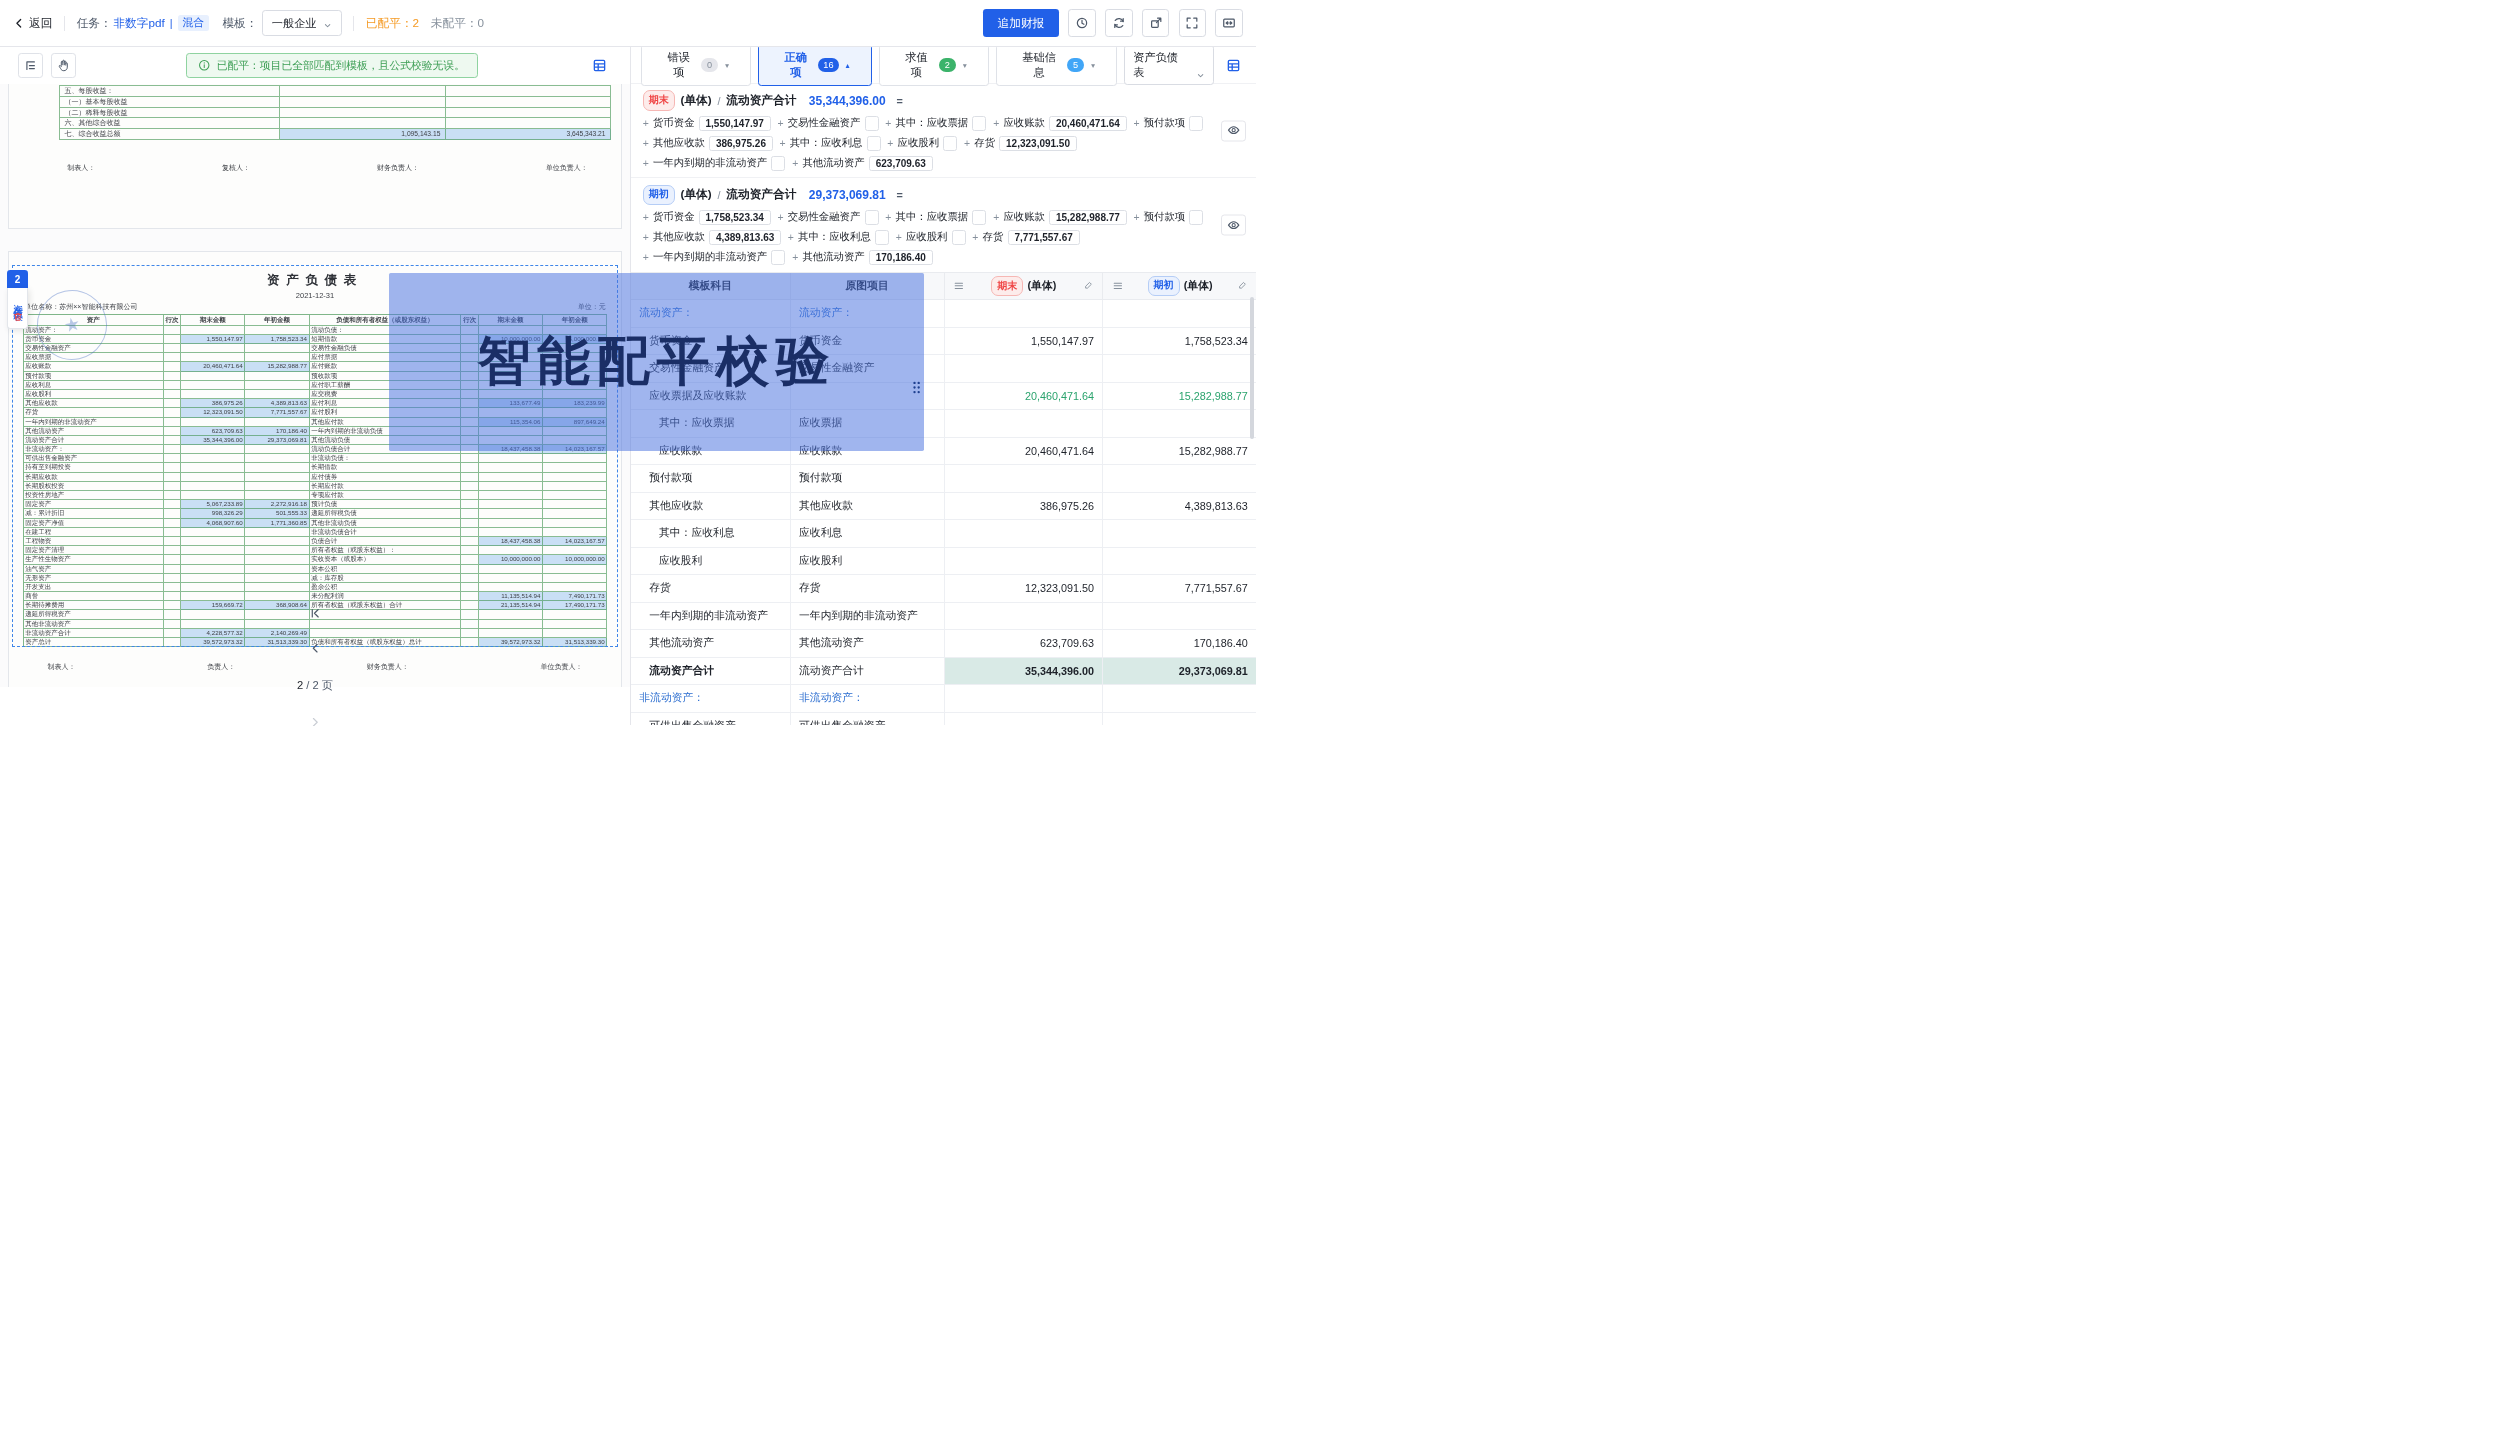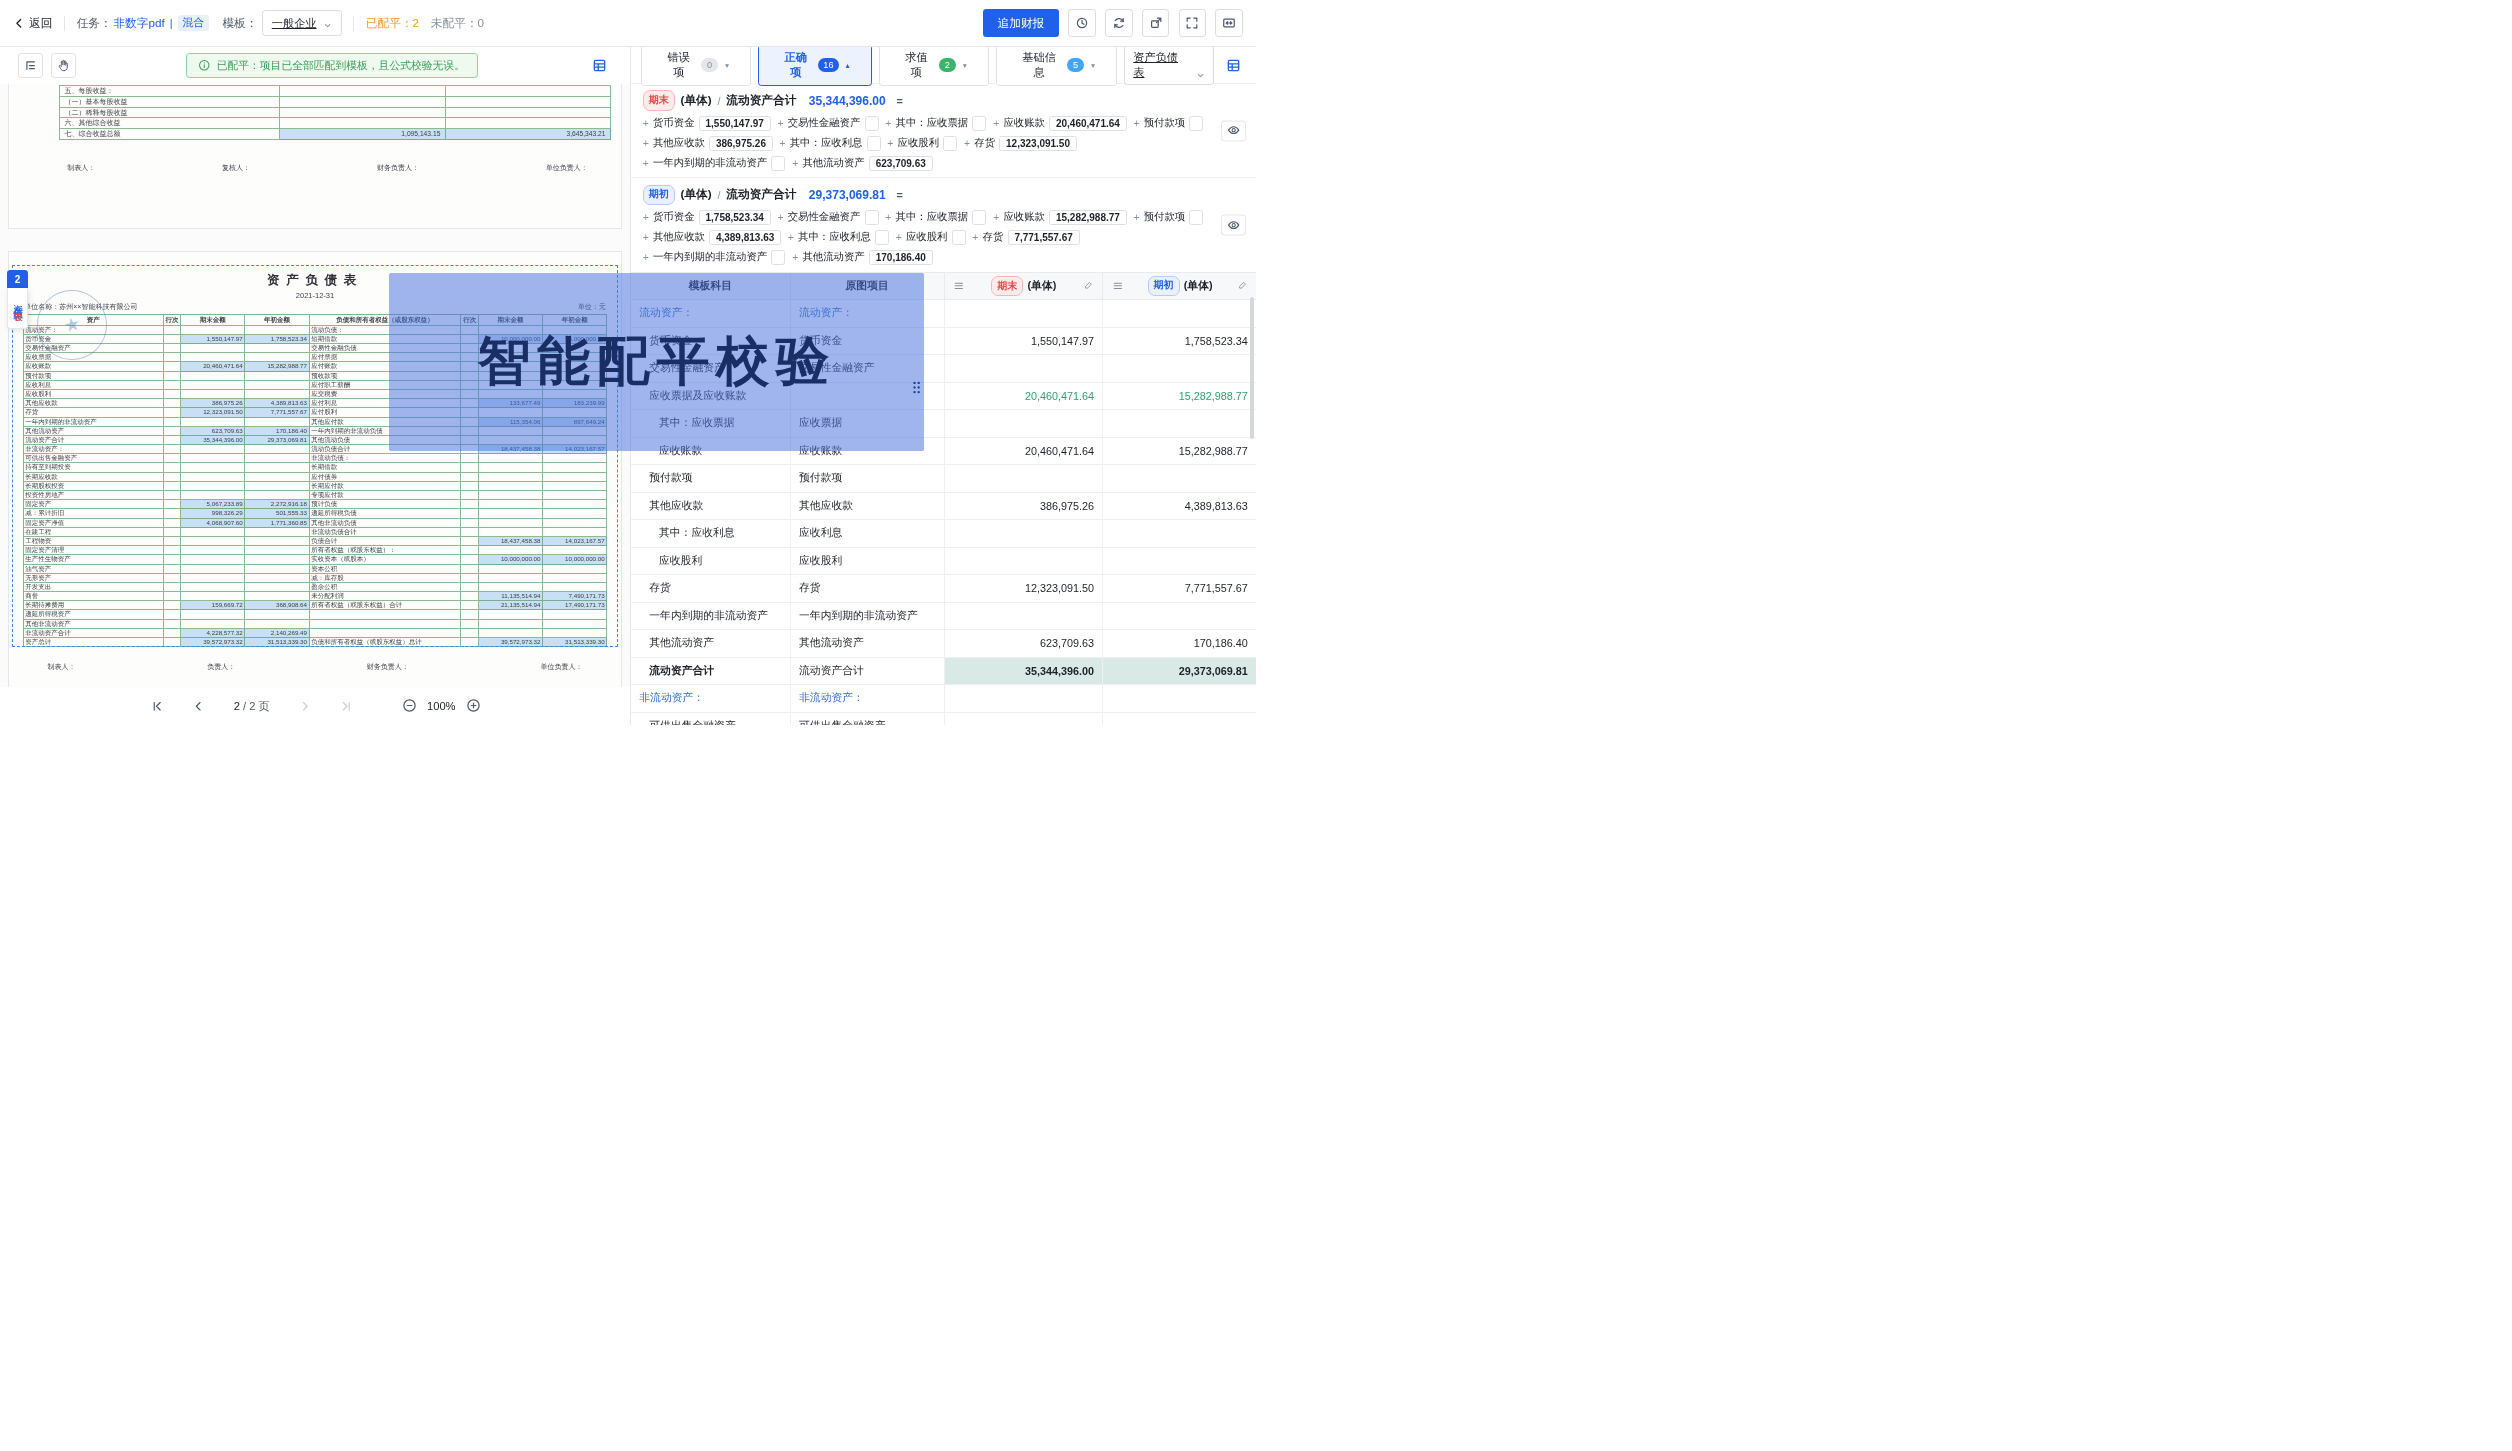--- a/index.html
+++ b/index.html
@@ -10,21 +10,21 @@
   
   .topbar{height:47px;display:flex;align-items:center;justify-content:space-between;padding:0 13.3px;border-bottom:0.8px solid #e5e6eb;background:#fff;}
   .tb-left,.tb-right{display:flex;align-items:center;}
   .back{display:flex;align-items:center;gap:3.3px;font-size:11.7px;color:#1d2129;cursor:pointer;}
   .v-div{width:0.8px;height:15px;background:#e5e6eb;margin:0 11.7px;}
   .lbl{color:#4e5969;font-size:11.7px;}
   .task-type{color:#2160e8;font-size:11.7px;margin-left:1.7px;}
   .task-sep{color:#2160e8;margin:0 5px;}
   .task-chip{color:#2160e8;background:#e8f0fe;border-radius:2.5px;padding:0.8px 5px;font-size:10.8px;}
   .tpl-lbl{margin-left:13.3px;}
-  .select{display:flex;align-items:flex-end;gap:6.7px;border:0.8px solid #d9dce3;border-radius:3.3px;padding:4.2px 8.3px;font-size:11.2px;color:#1d2129;margin-left:5px;cursor:pointer;background:#fff;text-decoration:underline;}
+  .select{display:flex;align-items:flex-end;gap:6.7px;border:0.8px solid #d9dce3;border-radius:3.3px;padding:4.2px 8.3px;font-size:11.2px;color:#1d2129;margin-left:5px;cursor:pointer;background:#fff;}
   .balanced{color:#f59a23;font-size:11.7px;}
   .unbalanced{color:#86909c;font-size:11.7px;margin-left:11.7px;}
   .btn-primary{background:#2160e8;color:#fff;border:none;border-radius:3.3px;font-size:11.7px;padding:6.7px 15px;cursor:pointer;font-family:inherit;}
   .icon-btn{width:27.5px;height:27.5px;border:0.8px solid #d9dce3;border-radius:3.3px;background:#fff;display:flex;align-items:center;justify-content:center;color:#4e5969;margin-left:9.2px;cursor:pointer;}
   
   .main{display:flex;height:678px;}
   .viewer{width:631px;border-right:0.8px solid #e5e6eb;display:flex;flex-direction:column;position:relative;background:#fff;}
   .panel{flex:1;display:flex;flex-direction:column;overflow:hidden;position:relative;background:#fff;}
   
   .vtoolbar{height:37px;display:flex;align-items:center;padding:0 18px;gap:8.3px;}
@@ -54,21 +54,21 @@
   .sc.hl,.fc.hl{background:#c9dff5;}
   .sheet-sign{position:absolute;left:13.3px;right:13.3px;top:410px;display:flex;justify-content:space-between;padding:0 25px;font-size:7px;color:#3c3f44;}
   .stamp{position:absolute;left:28px;top:38px;width:70px;height:70px;border:1.7px solid rgba(70,110,195,.4);border-radius:50%;display:flex;align-items:center;justify-content:center;transform:rotate(-12deg);z-index:2;color:rgba(70,110,195,.38);font-size:18.3px;}
   
   .side-tab{position:absolute;left:6.7px;top:223px;width:21.7px;z-index:6;}
   .tab-num{height:18.3px;background:#2160e8;color:#fff;font-size:10px;font-weight:700;display:flex;align-items:center;justify-content:center;border-radius:3.3px 3.3px 0 0;}
   .tab-body{background:#fff;border:0.8px solid #e3e6eb;border-top:none;box-shadow:1.7px 1.7px 6.7px rgba(0,0,0,.1);padding:7.5px 0 5.8px;display:flex;flex-direction:column;align-items:center;gap:6.7px;border-radius:0 0 3.3px 3.3px;}
   .tab-title{writing-mode:vertical-rl;font-size:10px;color:#2160e8;letter-spacing:1.7px;}
   .tab-trash{color:#e5484d;cursor:pointer;}
   
-  .pagerbar{height:38px;background:#fff;display:flex;align-items:center;justify-content:center;gap:23px;position:relative;z-index:5;}
+  .pagerbar{height:38px;background:#fff;display:flex;align-items:center;justify-content:center;gap:23px;position:relative;z-index:5;flex-direction:column;}
   .pg-ic{width:18.3px;height:18.3px;display:flex;align-items:center;justify-content:center;color:#4e5969;cursor:pointer;}
   .pg-ic.dis{color:#c9cdd4;}
   .pg-txt{font-size:11.2px;color:#1d2129;margin:0 3.3px;}
   .pg-total{color:#4e5969;}
   .zoom-grp{display:flex;align-items:center;gap:8.3px;margin-left:21.7px;}
   .zoom-val{font-size:11.2px;color:#1d2129;}
   
   .filters{height:37px;display:flex;align-items:center;padding:0 10px;gap:6.7px;border-bottom:0.8px solid #f0f1f4;}
   .fbtn{display:flex;align-items:center;gap:5.8px;padding:5px 20px;border:0.8px solid #dfe2e8;border-radius:3.3px;background:#fff;font-size:11.2px;color:#1d2129;cursor:pointer;font-family:inherit;}
   .fbtn.t-active{border-color:#2160e8;color:#2160e8;background:#edf3fe;font-weight:600;}

